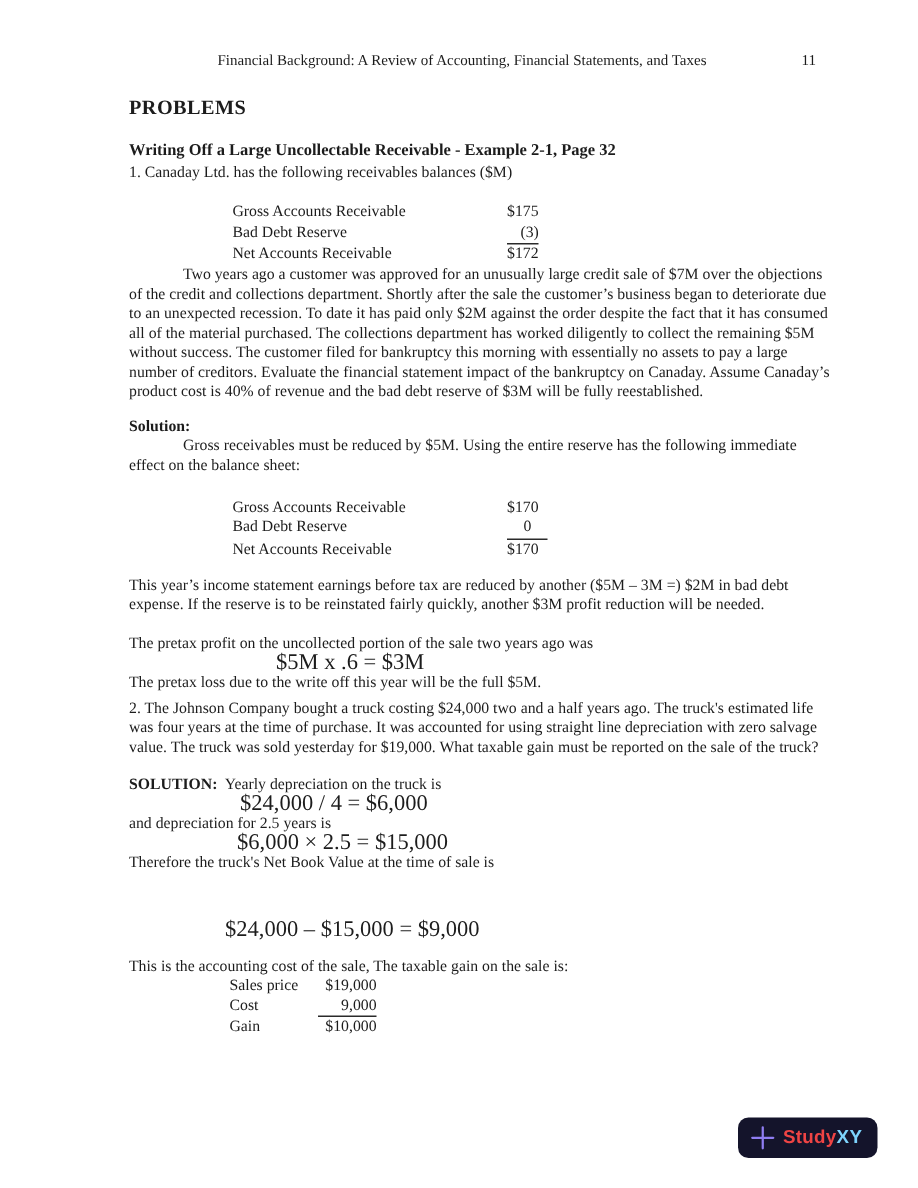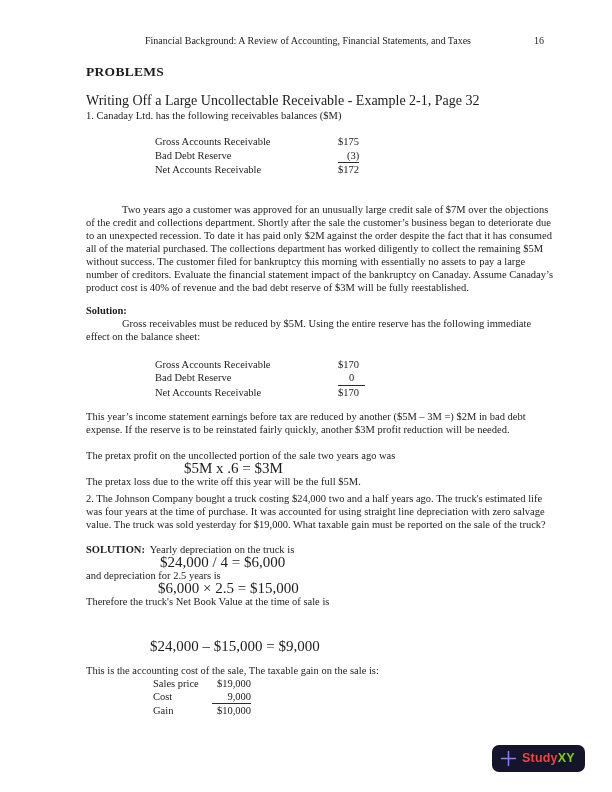--- a/index.html
+++ b/index.html
@@ -10,28 +10,28 @@
   }
   .page{position:relative;width:612px;height:792px;background:#ffffff;}
   .content{position:absolute;left:86px;top:34px;width:470px;}
 
   
   .pg-header{position:relative;font-size:10px;line-height:13px;text-align:center;padding-right:26px;}
   .pg-num{position:absolute;right:12px;top:0;padding:0;}
 
   
   .problems{margin:16px 0 0 0;font-size:13.5px;line-height:17px;font-weight:bold;letter-spacing:.3px;}
-  .section-heading{margin:12px 0 0 0;font-size:14px;line-height:17px;font-weight:normal;}
+  .section-heading{margin:12px 0 0 0;font-size:11px;line-height:17px;font-weight:bold;}
   .section-heading.second{margin-top:6px;}
 
   
   .line, .para{margin:0;font-size:10.5px;line-height:13px;}
   .para{text-align:left;}
   .indent{text-indent:36px;}
-  .mt9{margin-top:26px;}  .mt11{margin-top:11px;}
+  .mt9{margin-top:0;}  .mt11{margin-top:11px;}
   .mt12{margin-top:12px;} .mt13{margin-top:13px;}
   .mt4{margin-top:4px;}
   .b{font-weight:bold;}
   .sol-label{margin:10px 0 0 0;font-size:10.5px;line-height:13px;font-weight:bold;}
 
   
   .acct{margin:13px 0 0 69px;font-size:10.5px;line-height:13.5px;}
   .acct.t2{margin-top:15px;}
   .acct .row{display:flex;}
   .acct .lbl{width:183px;}
@@ -59,32 +59,32 @@
     position:absolute;left:492px;top:745px;height:27px;
     background:#14142b;border-radius:7px;
     display:flex;align-items:center;gap:5px;padding:0 10px 0 8px;
     box-sizing:border-box;
   }
   .brand-badge .brand-text{
     font-family:"Liberation Sans", sans-serif;font-weight:700;
     font-size:12.5px;letter-spacing:.2px;line-height:27px;white-space:nowrap;
   }
   .brand-study{color:#ef4444;}
-  .brand-xy{color:#84cc16;}
+  .brand-xy{color:#7dd3fc;}
   .plus-wrap{display:flex;align-items:center;}
 </style>
 </head>
 <body>
 
 <div class="page">
   <div class="content">
 
     <div class="pg-header">
       <span>Financial Background: A Review of Accounting, Financial Statements, and Taxes</span>
-      <span class="pg-num">16</span>
+      <span class="pg-num">11</span>
     </div>
 
     <h1 class="problems">PROBLEMS</h1>
 
     <h2 class="section-heading">Writing Off a Large Uncollectable Receivable  -  Example 2-1,  Page 32</h2>
     <p class="line">1. Canaday Ltd. has the following receivables balances ($M)</p>
 
     <div class="acct t1">
       <div class="row">
         <span class="lbl">Gross Accounts Receivable</span>

